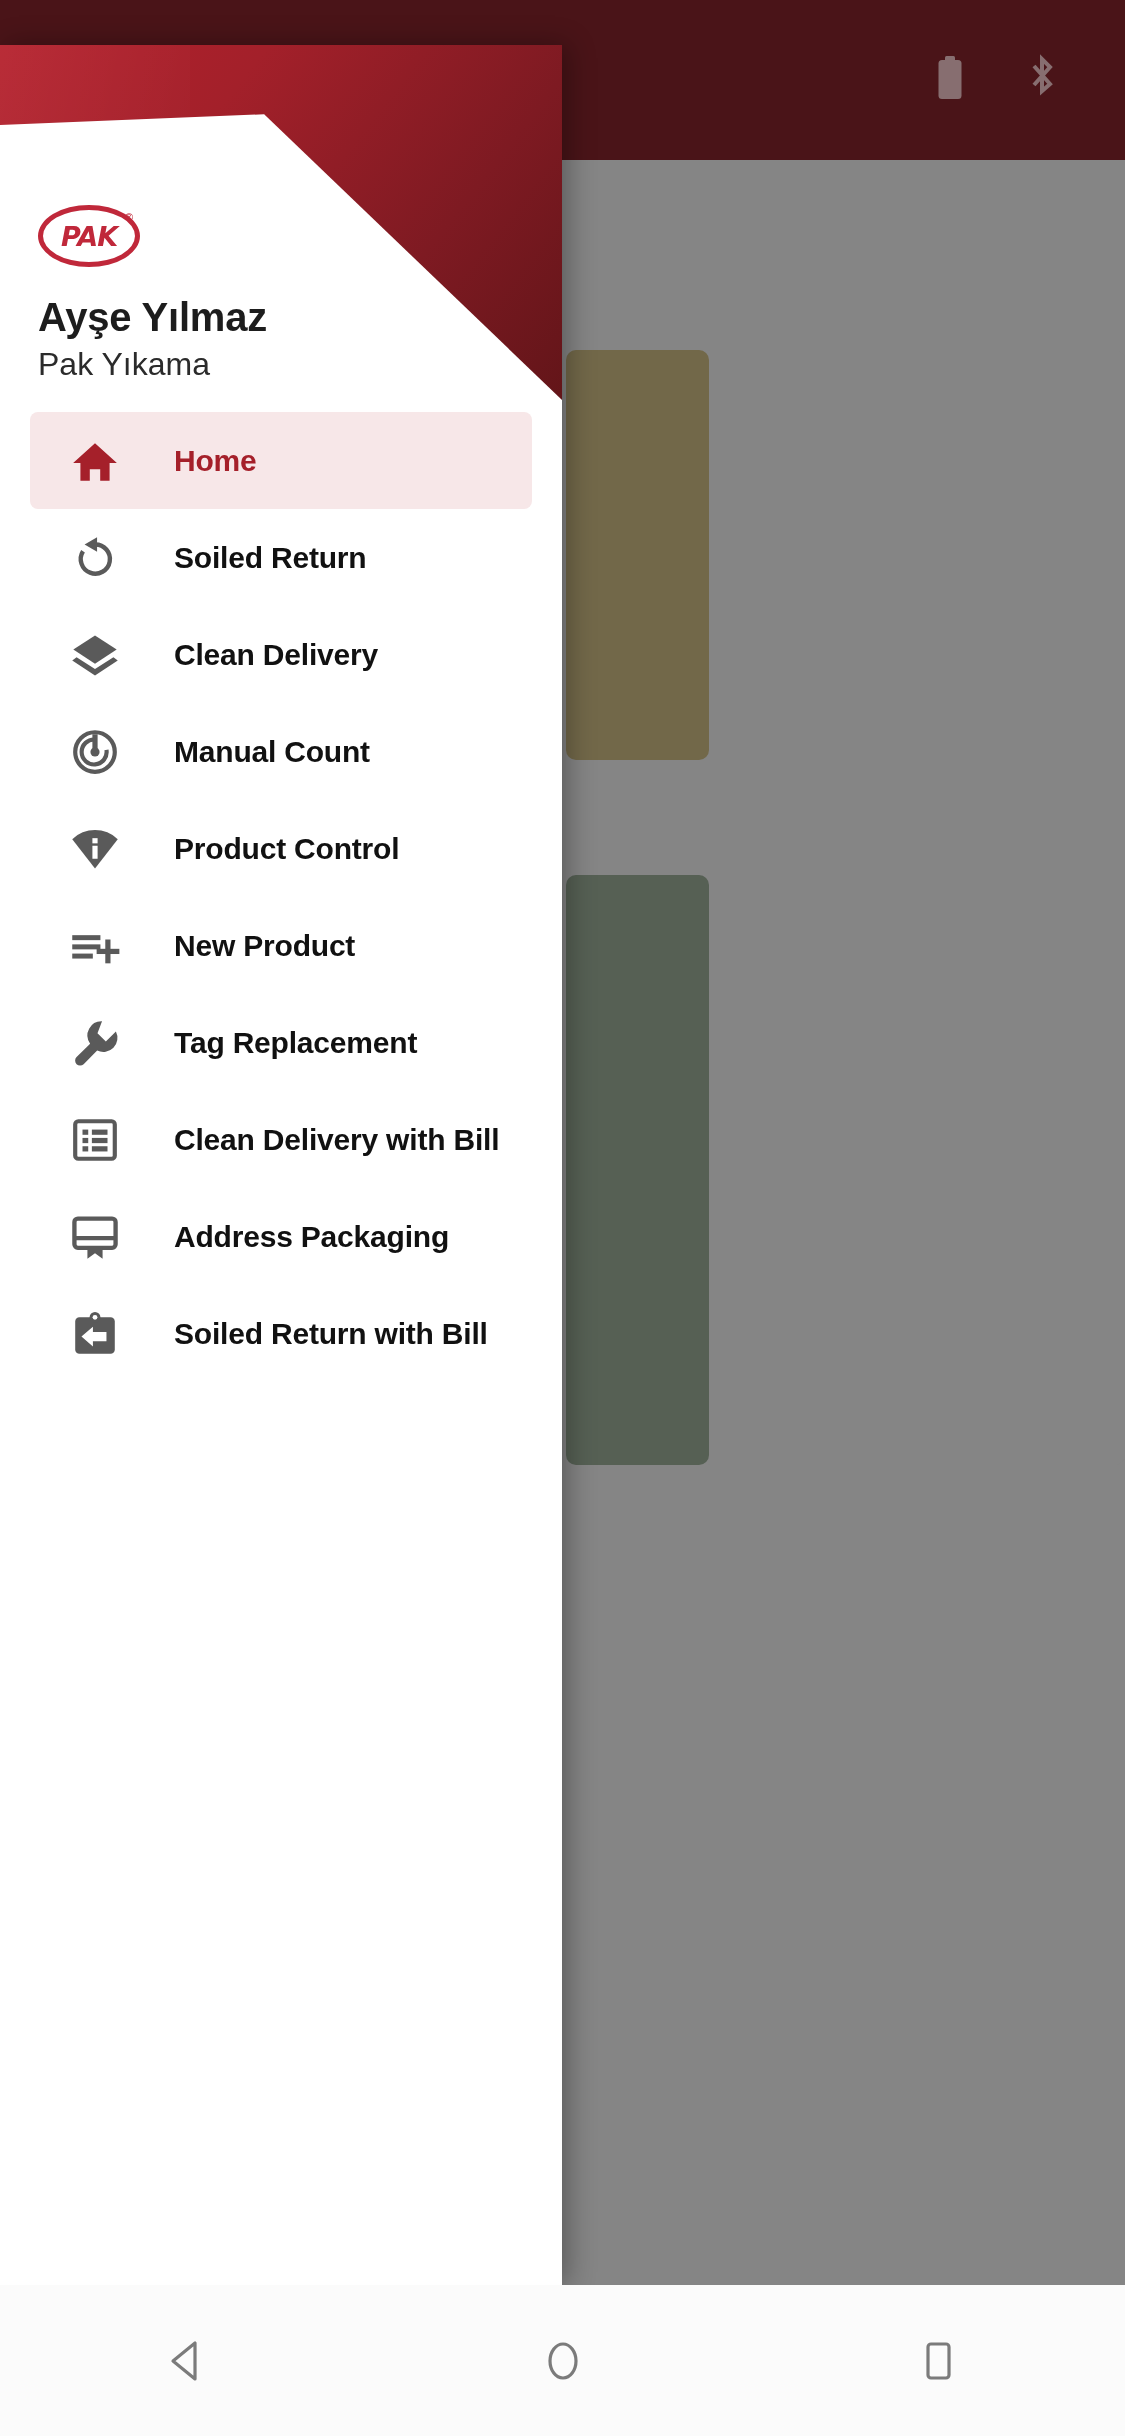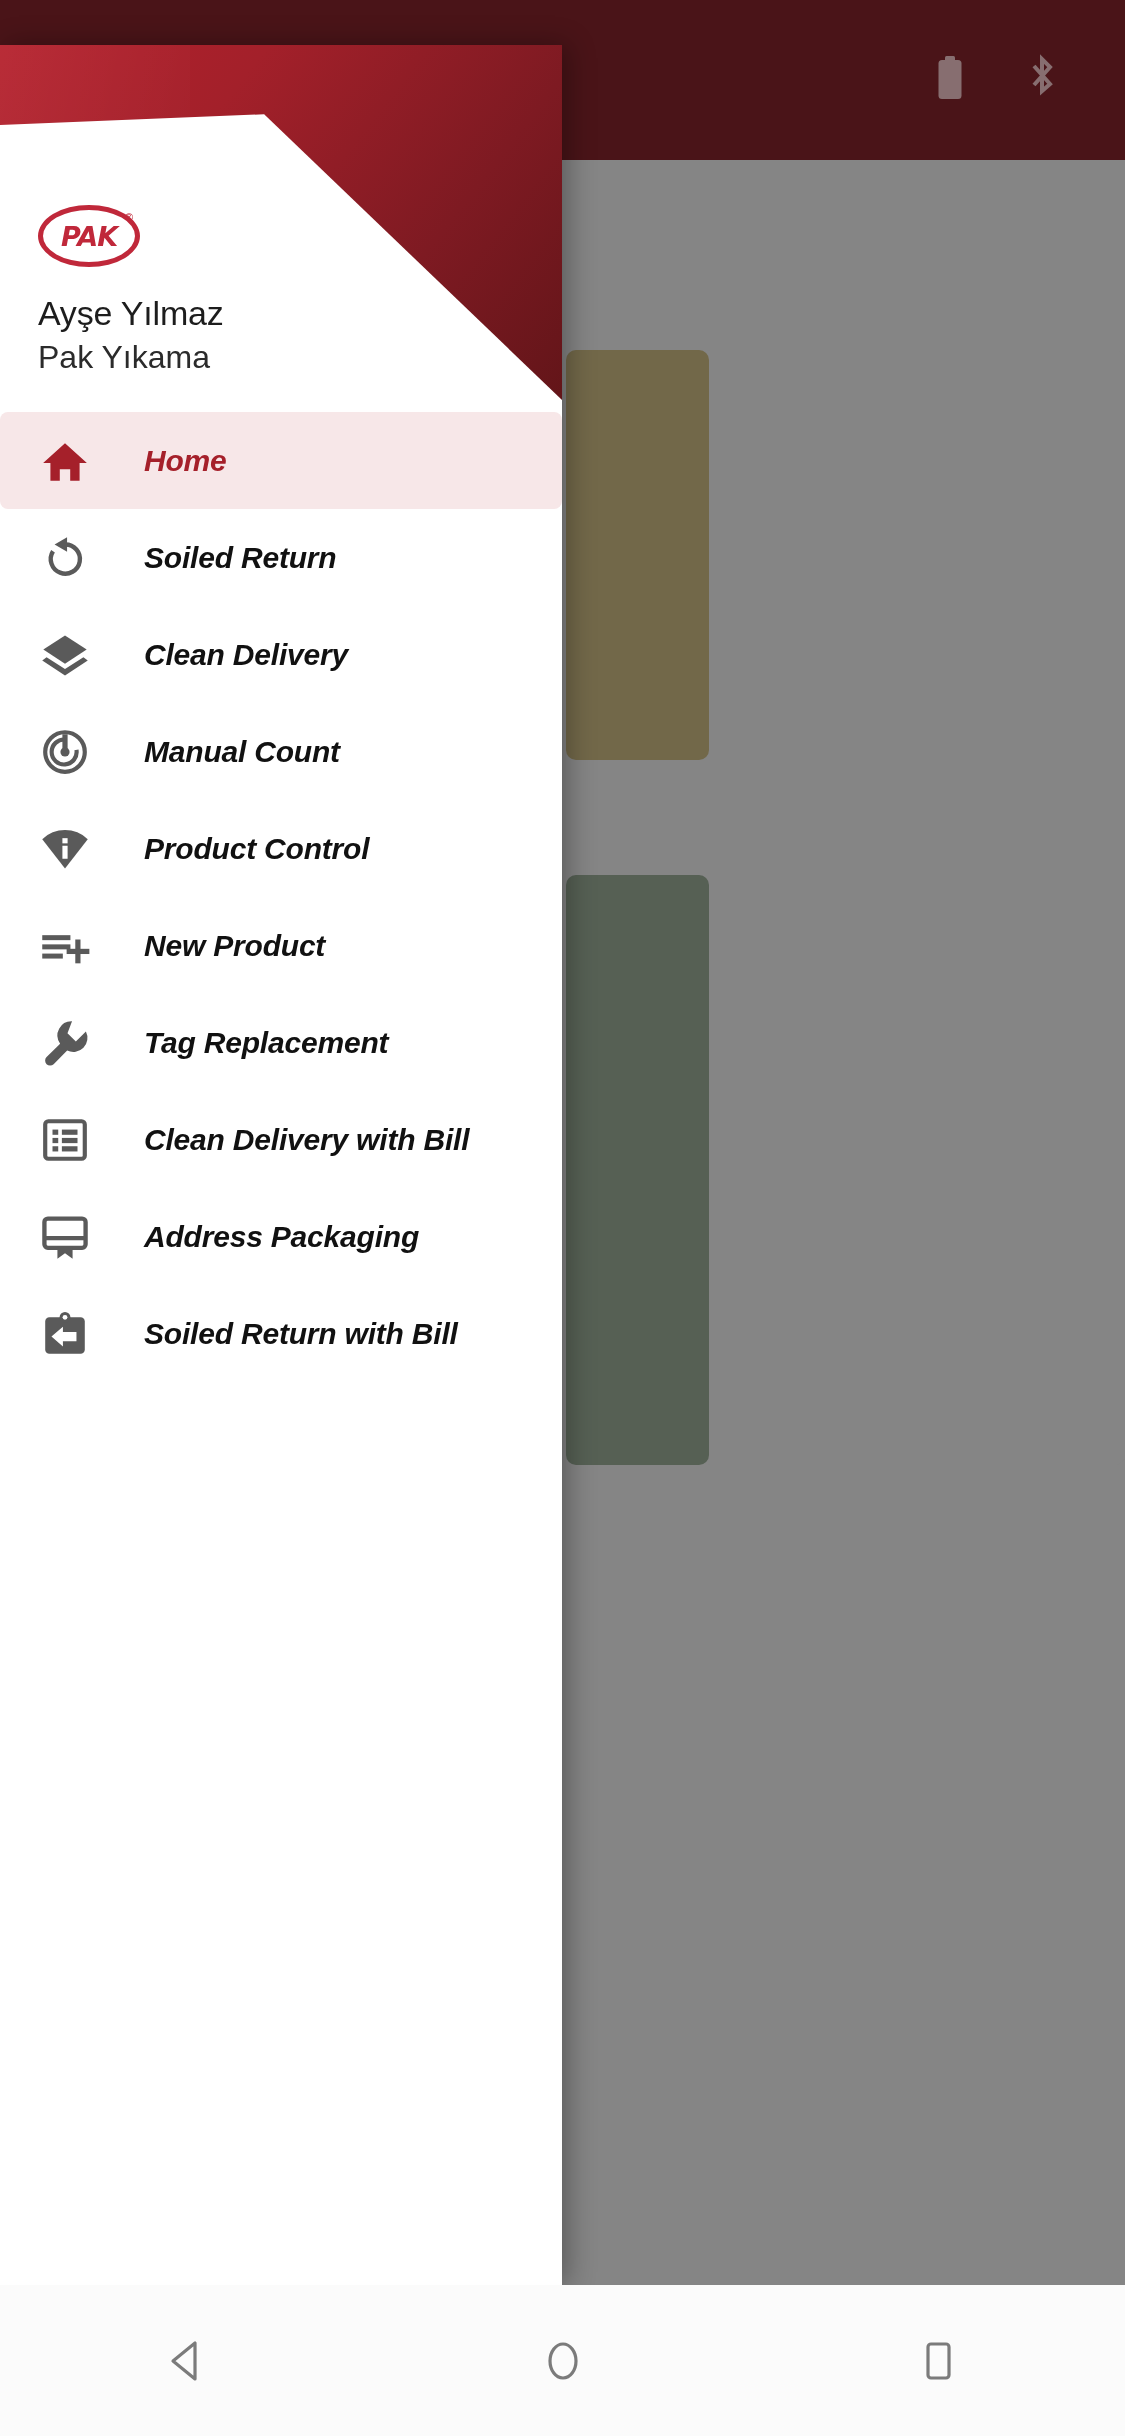--- a/index.html
+++ b/index.html
@@ -113,40 +113,39 @@
     letter-spacing:-1px;
     color:#c0283a;
   }
   .pak-reg {
     position:absolute; right:7px; top:6px;
     font-size:11px; color:#c0283a;
     font-family:"Liberation Sans", sans-serif;
     font-style:normal; font-weight:normal;
   }
   .user-name {
-    font-size:34px; font-weight:normal; color:#1d1d1d;
+    font-size:40px; font-weight:bold; color:#1d1d1d;
     letter-spacing:-.2px; line-height:1.2;
   }
   .user-org {
     font-size:32px; color:#2b2b2b; margin-top:4px;
     line-height:1.2;
   }
 
   
   #menu {
     padding-top:12px;
   }
   .menu-item {
     display:flex; align-items:center;
     height:97px;
     padding-left:38px;
-    margin:0 0;
+    margin:0 30px;
     border-radius:8px;
     cursor:pointer;
-    font-style:italic;
   }
   .menu-item.active {
     background:#f7e7e8;
   }
   .mi-icon {
     width:54px; height:54px;
     display:flex; align-items:center; justify-content:center;
     flex:0 0 54px;
   }
   .mi-icon svg { display:block; }

